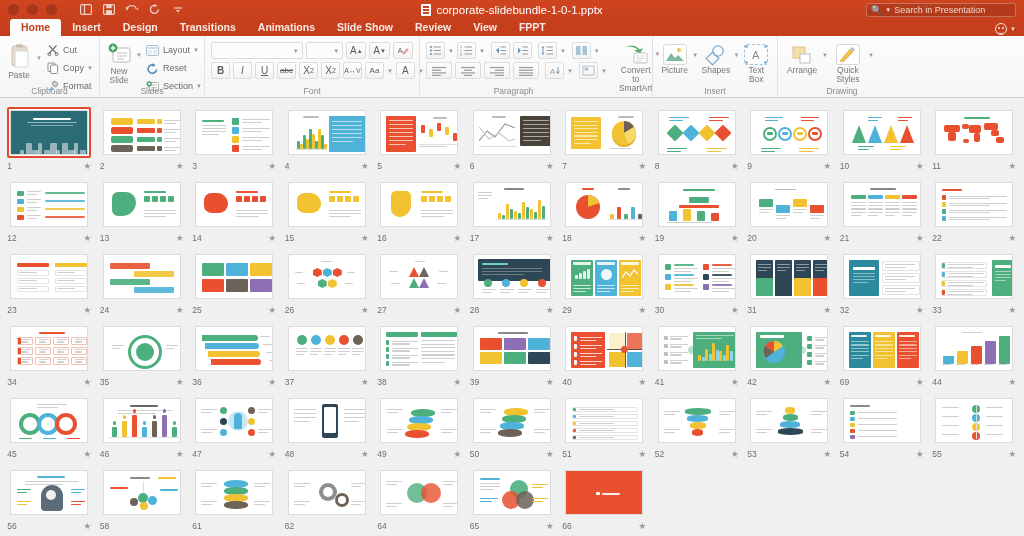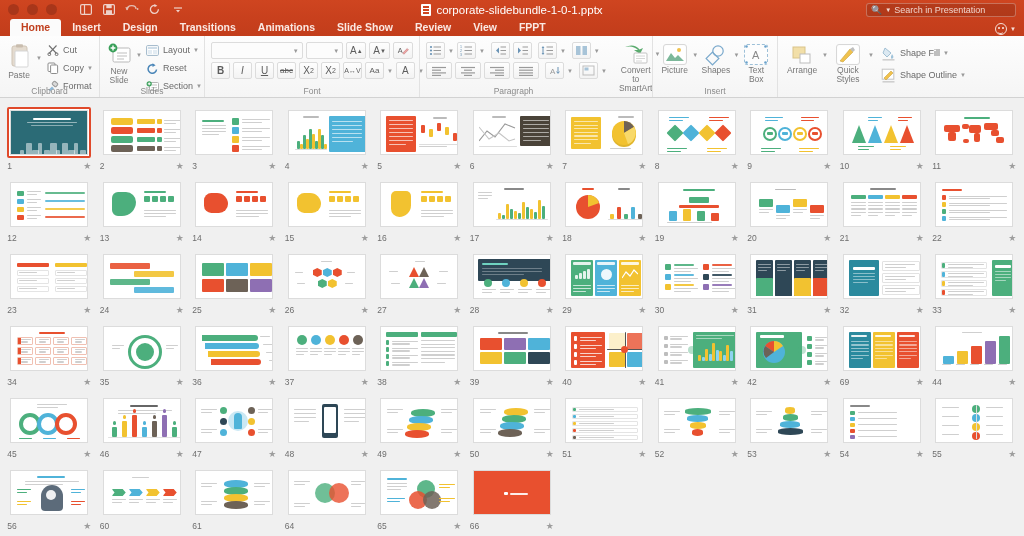--- a/index.html
+++ b/index.html
@@ -597,45 +597,22 @@
         <div class="tile" style="width:24px;height:21px">
           <svg width="22" height="19" viewBox="0 0 22 19">
               <rect x="1" y="1" width="20" height="17" fill="#fff"></rect>
               <path d="M3 16 L13 4 L16 7 L6 17 Z" fill="#f0c24d" stroke="#c9a23f" stroke-width=".6"></path>
               <path d="M13 4 L16 2 L18 5 L16 7 Z" fill="#bfbfbf"></path>
             </svg>
         </div>
         <span class="cap" style="line-height:8.5px"><span>Quick</span><br><span>Styles</span></span>
       </div>
       <span class="drop" style="margin-top:9px">▼</span>
-      <div style="display:flex;flex-direction:column;gap:6px;padding-top:2px;margin-left:4px">
-        <div class="smallrow">
-          <span class="mini" style="width:17px;height:16px">
-            <svg width="15" height="15" viewBox="0 0 15 15">
-                <path d="M4 2 L10 7 L6 11 L2 7 Z" fill="#dce9f2" stroke="#8fb4cc" stroke-width=".8"></path>
-                <path d="M11 8 Q13.5 11 11.5 12.6 Q9.6 13.6 10 10.6 Z" fill="#9fc3da"></path>
-                <rect x="1.5" y="13" width="12" height="1.6" fill="#cfcfcf"></rect>
-              </svg>
-          </span>
-          <span class="smalllbl">Shape Fill</span>
-          <span class="drop">▼</span>
-        </div>
-        <div class="smallrow">
-          <span class="mini" style="width:17px;height:16px">
-            <svg width="15" height="15" viewBox="0 0 15 15">
-                <rect x="1.2" y="1.2" width="11.6" height="10" fill="#fff" stroke="#c4c4c4"></rect>
-                <path d="M3 10 L10 3 L12 5 L5 12 Z" fill="#f2c24d" stroke="#c9a23f" stroke-width=".6"></path>
-                <rect x="1.5" y="13" width="12" height="1.6" fill="#cfcfcf"></rect>
-              </svg>
-          </span>
-          <span class="smalllbl">Shape Outline</span>
-          <span class="drop">▼</span>
-        </div>
-      </div>
     </div>
+    <div class="glabel" style="left:-118px">Drawing</div>
   </div>
 </div>
 
 <div class="sorter">
   <div id="grid">
       <div class="row">
         <div class="cell">
           <div class="thumbwrap selected">
             <div class="thumb dotpat" style="background: rgb(43, 107, 118);">
               <div class="bx" style="left:22px;top:7px;width:38px;height:1.6px;background:#ffffff;"></div>
@@ -2040,37 +2017,33 @@
             </div>
           </div>
           <div class="meta">
             <span>56</span>
             <span class="star">★</span>
           </div>
         </div>
         <div class="cell">
           <div class="thumbwrap">
             <div class="thumb">
-              <div class="bx" style="left:8px;top:18px;width:14px;height:7px;background:#4caf7d;clip-path:polygon(0 0,78% 0,100% 50%,78% 100%,0 100%,20% 50%)"></div>
-              <div class="ln" style="left:8px;top:28px;width:14px;background:#cfcfcf"></div>
-              <div class="ln" style="left:8px;top:30.6px;width:9.8px;background:#cfcfcf"></div>
-              <div class="bx" style="left:25px;top:18px;width:14px;height:7px;background:#4fb3d9;clip-path:polygon(0 0,78% 0,100% 50%,78% 100%,0 100%,20% 50%)"></div>
-              <div class="ln" style="left:25px;top:28px;width:14px;background:#cfcfcf"></div>
-              <div class="ln" style="left:25px;top:30.6px;width:9.8px;background:#cfcfcf"></div>
-              <div class="bx" style="left:42px;top:18px;width:14px;height:7px;background:#f2c230;clip-path:polygon(0 0,78% 0,100% 50%,78% 100%,0 100%,20% 50%)"></div>
-              <div class="ln" style="left:42px;top:28px;width:14px;background:#cfcfcf"></div>
-              <div class="ln" style="left:42px;top:30.6px;width:9.8px;background:#cfcfcf"></div>
-              <div class="bx" style="left:59px;top:18px;width:14px;height:7px;background:#e8502f;clip-path:polygon(0 0,78% 0,100% 50%,78% 100%,0 100%,20% 50%)"></div>
-              <div class="ln" style="left:59px;top:28px;width:14px;background:#cfcfcf"></div>
-              <div class="ln" style="left:59px;top:30.6px;width:9.8px;background:#cfcfcf"></div>
-              <div class="ln" style="left:28px;top:6px;width:16.8px;background:#cfcfcf"></div>
-            </div>
-          </div>
-          <div class="meta">
-            <span>60</span>
+              <div class="bx" style="left:26px;top:6px;width:20px;height:1.8px;background:#888"></div>
+              <div class="bx" style="left:54px;top:6px;width:18px;height:1.8px;background:#f2c230"></div>
+              <div class="bx" style="left:6px;top:16px;width:18px;height:1.8px;background:#e8502f"></div>
+              <div class="bx" style="left:56px;top:18px;width:18px;height:1.8px;background:#4fb3d9"></div>
+              <div class="cir" style="left:34px;top:22px;width:10px;height:10px;background:#4caf7d;"></div>
+              <div class="cir" style="left:44px;top:25px;width:9px;height:9px;background:#4fb3d9;"></div>
+              <div class="cir" style="left:26px;top:27px;width:8px;height:8px;background:#6d6257;"></div>
+              <div class="cir" style="left:36px;top:31px;width:8px;height:8px;background:#f2c230;"></div>
+              <div class="bx" style="left:39px;top:10px;width:0.8px;height:12px;background:#ddd;"></div>
+            </div>
+          </div>
+          <div class="meta">
+            <span>58</span>
             <span class="star hidden">★</span>
           </div>
         </div>
         <div class="cell">
           <div class="thumbwrap">
             <div class="thumb">
               <div class="bx" style="left:28px;top:9px;width:24px;height:8px;background:#4fb3d9;border-radius:50%/40%"></div>
               <div class="bx" style="left:28px;top:16px;width:24px;height:8px;background:#4caf7d;border-radius:50%/40%"></div>
               <div class="bx" style="left:28px;top:23px;width:24px;height:8px;background:#f2c230;border-radius:50%/40%"></div>
               <div class="bx" style="left:28px;top:30px;width:24px;height:8px;background:#6d6257;border-radius:50%/40%"></div>
@@ -2079,20 +2052,42 @@
               <div class="ln" style="left:58px;top:12px;width:16px;background:#cfcfcf"></div>
               <div class="ln" style="left:58px;top:15px;width:11.2px;background:#cfcfcf"></div>
               <div class="ln" style="left:5px;top:30px;width:16px;background:#cfcfcf"></div>
               <div class="ln" style="left:5px;top:33px;width:11.2px;background:#cfcfcf"></div>
               <div class="ln" style="left:58px;top:30px;width:16px;background:#cfcfcf"></div>
               <div class="ln" style="left:58px;top:33px;width:11.2px;background:#cfcfcf"></div>
             </div>
           </div>
           <div class="meta">
             <span>61</span>
+            <span class="star hidden">★</span>
+          </div>
+        </div>
+        <div class="cell">
+          <div class="thumbwrap">
+            <div class="thumb">
+              <div class="cir" style="left:30px;top:12px;width:18px;height:18px;background:#8d8d8d;"></div>
+              <div class="cir" style="left:34px;top:16px;width:10px;height:10px;background:#fff;"></div>
+              <div class="cir" style="left:46px;top:22px;width:14px;height:14px;background:#6d6257;"></div>
+              <div class="cir" style="left:49px;top:25px;width:8px;height:8px;background:#fff;"></div>
+              <div class="ln" style="left:5px;top:12px;width:16px;background:#cfcfcf"></div>
+              <div class="ln" style="left:5px;top:15px;width:11.2px;background:#cfcfcf"></div>
+              <div class="ln" style="left:62px;top:12px;width:14px;background:#cfcfcf"></div>
+              <div class="ln" style="left:62px;top:15px;width:9.8px;background:#cfcfcf"></div>
+              <div class="ln" style="left:5px;top:30px;width:16px;background:#cfcfcf"></div>
+              <div class="ln" style="left:5px;top:33px;width:11.2px;background:#cfcfcf"></div>
+              <div class="ln" style="left:62px;top:30px;width:14px;background:#cfcfcf"></div>
+              <div class="ln" style="left:62px;top:33px;width:9.8px;background:#cfcfcf"></div>
+            </div>
+          </div>
+          <div class="meta">
+            <span>62</span>
             <span class="star hidden">★</span>
           </div>
         </div>
         <div class="cell">
           <div class="thumbwrap">
             <div class="thumb">
               <div class="cir" style="left:26px;top:12px;width:20px;height:20px;background:#4caf7d;opacity:.8"></div>
               <div class="cir" style="left:40px;top:12px;width:20px;height:20px;background:#e8502f;opacity:.8"></div>
               <div class="ln" style="left:5px;top:10px;width:16px;background:#cfcfcf"></div>
               <div class="ln" style="left:5px;top:13px;width:11.2px;background:#cfcfcf"></div>

